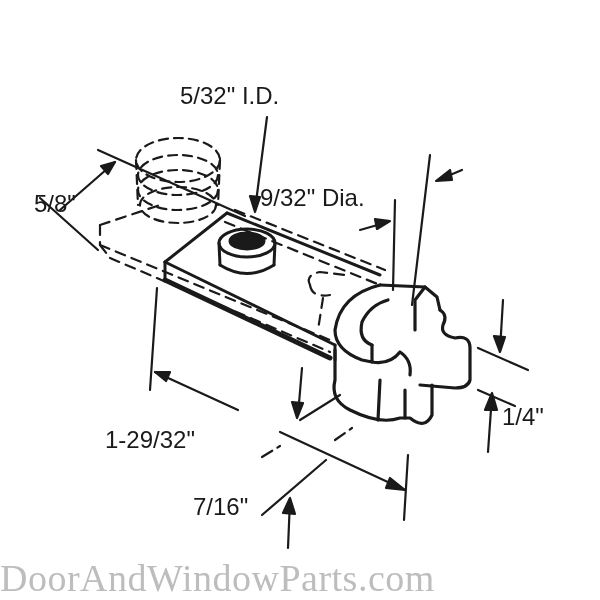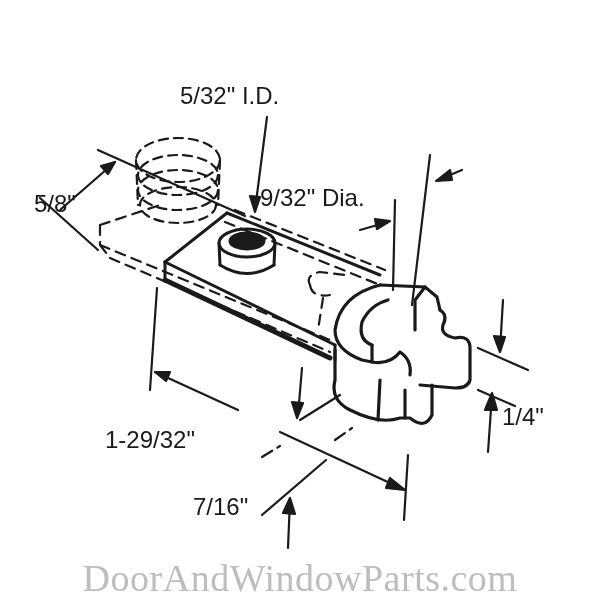--- a/index.html
+++ b/index.html
@@ -1,20 +1,20 @@
 <!DOCTYPE html>
 <html><head>
   <meta charset="utf-8">
   <style>
     html, body { margin: 0; padding: 0; background: #ffffff; }
     .canvas { position: relative; width: 600px; height: 600px; background: #ffffff; overflow: hidden; }
     svg.drawing { position: absolute; left: 0; top: 0; }
     .lbl { position: absolute; font-family: "Liberation Sans", sans-serif; color: #1a1a1a; white-space: nowrap; line-height: 1; }
     .lbl-lg { font-size: 24px; }
-    .watermark { position: absolute; left: 0; width: 600px; top: 556px; text-align: center;
+    .watermark { position: absolute; left: 0; width: 600px; top: 556px; 
       font-family: "Liberation Serif", serif; font-size: 38px; color: #bdbdbd; letter-spacing: 0.5px; }
   </style>
 </head>
 <body>
 
 <div class="canvas">
 
   <svg class="drawing" width="600" height="600" viewBox="0 0 600 600" fill="none" stroke="#1a1a1a" stroke-linecap="round" stroke-linejoin="round">
 
     <g stroke-width="2.2" stroke-dasharray="9 6">

